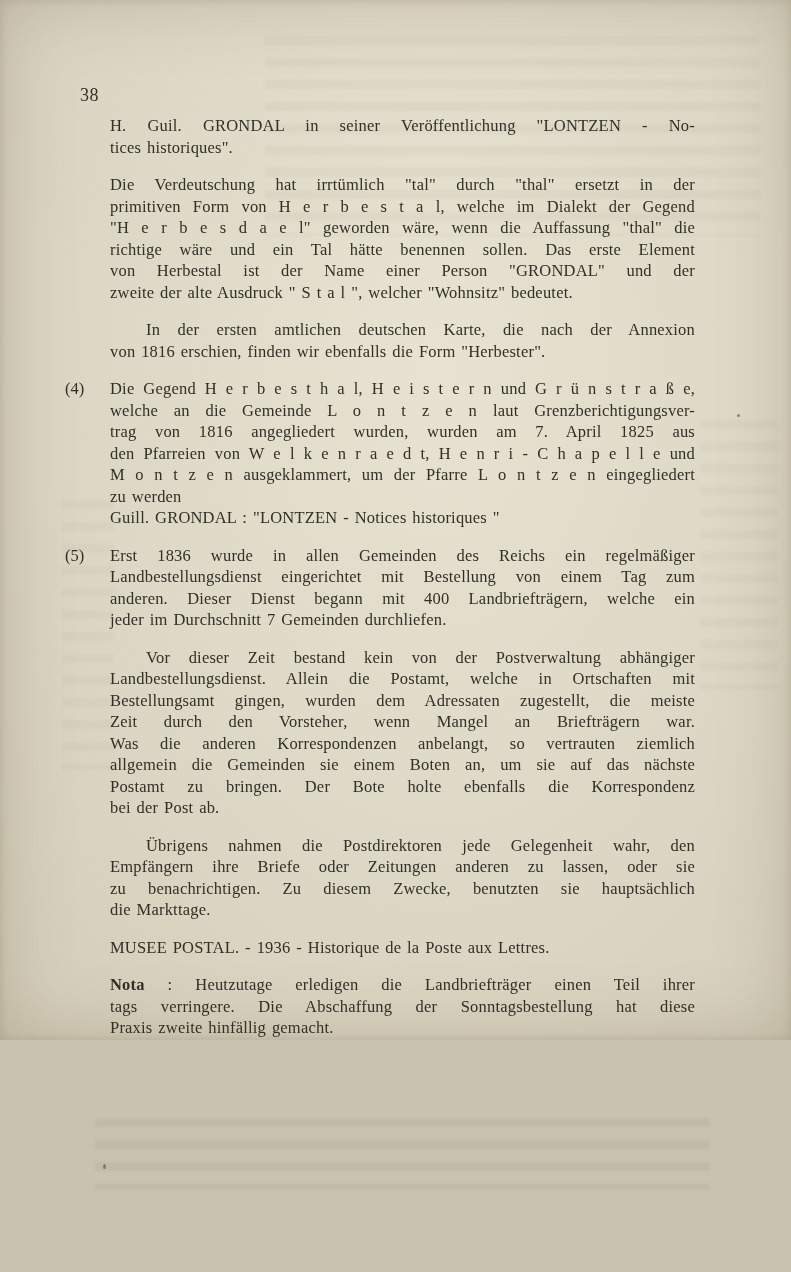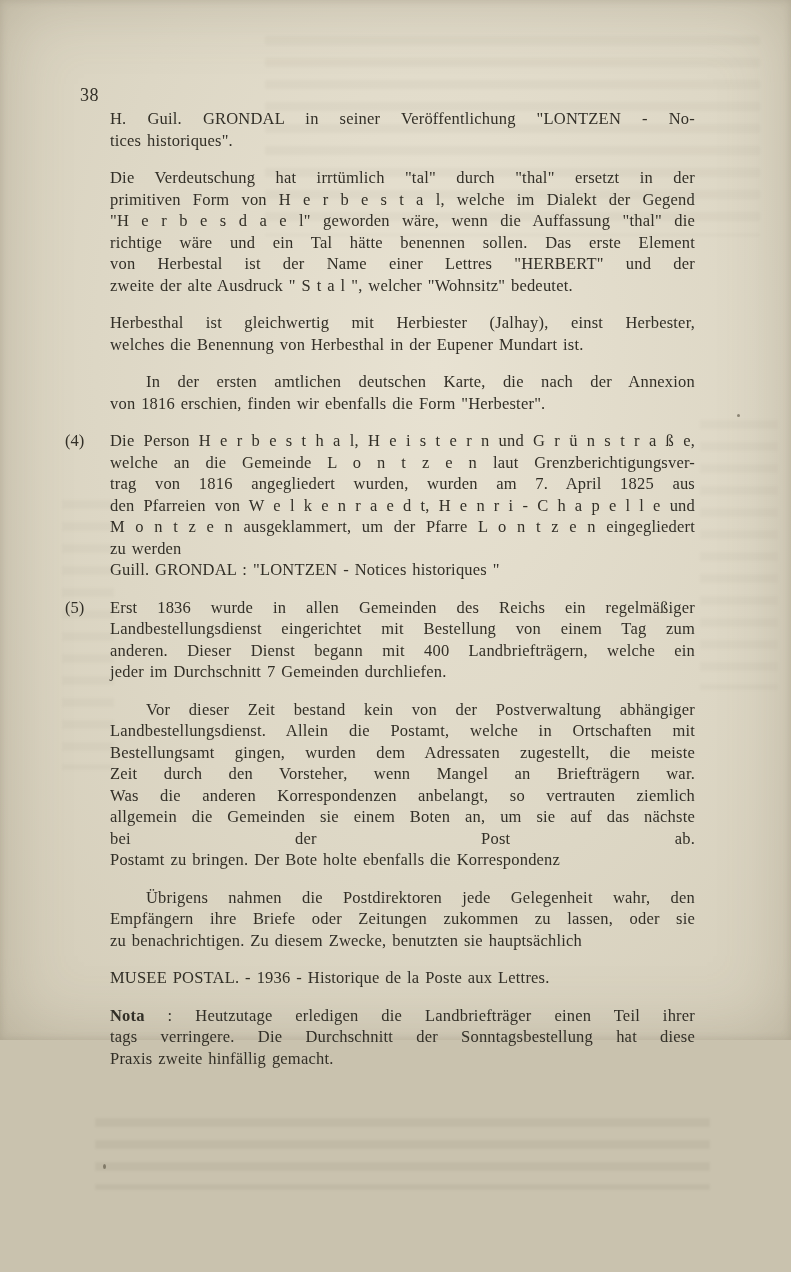--- a/index.html
+++ b/index.html
@@ -22,21 +22,21 @@
   }
   .page-number{
     position:absolute;left:80px;top:84px;
     font-size:18px;line-height:22px;color:var(--ink);
     letter-spacing:.5px;
   }
   .text-column{
     position:absolute;left:110px;top:108px;width:585px;color:var(--ink);
   }
   .block{position:relative;margin-top:16px;}
-  .block:first-child{margin-top:0;}
+  .block:first-child{margin-top:7px;}
   .line{
     font-size:16.5px;line-height:21.5px;letter-spacing:.2px;word-spacing:1.5px;
     text-align:justify;text-align-last:justify;
     text-rendering:optimizeLegibility;
   }
   .block .line:last-child,.line.plain{text-align-last:left;}
   .indent .line:first-child{text-indent:36px;}
   .marker{
     position:absolute;left:-45px;top:0;
     font-size:16.5px;line-height:21.5px;color:var(--ink);
@@ -77,34 +77,30 @@
   <div class="text-column">
       <div class="block">
         <div class="line">H. Guil. GRONDAL in seiner Veröffentlichung "LONTZEN - No-</div>
         <div class="line">tices historiques".</div>
       </div>
       <div class="block">
         <div class="line">Die Verdeutschung hat irrtümlich "tal" durch "thal" ersetzt in der</div>
         <div class="line">primitiven Form von H e r b e s t a l, welche im Dialekt der Gegend</div>
         <div class="line">"H e r b e s d a e l" geworden wäre, wenn die Auffassung "thal" die</div>
         <div class="line">richtige wäre und ein Tal hätte benennen sollen. Das erste Element</div>
-        <div class="line">von Herbestal ist der Name einer Lettres "HERBERT" und der</div>
+        <div class="line">von Herbestal ist der Name einer Person "GRONDAL" und der</div>
         <div class="line">zweite der alte Ausdruck " S t a l ", welcher "Wohnsitz" bedeutet.</div>
-      </div>
-      <div class="block">
-        <div class="line">Herbesthal ist gleichwertig mit Herbiester (Jalhay), einst Herbester,</div>
-        <div class="line">welches die Benennung von Herbesthal in der Eupener Mundart ist.</div>
       </div>
       <div class="block indent">
         <div class="line">In der ersten amtlichen deutschen Karte, die nach der Annexion</div>
         <div class="line">von 1816 erschien, finden wir ebenfalls die Form "Herbester".</div>
       </div>
       <div class="block">
         <span class="marker">(4)</span>
-        <div class="line">Die Person H e r b e s t h a l, H e i s t e r n und G r ü n s t r a ß e,</div>
+        <div class="line">Die Gegend H e r b e s t h a l, H e i s t e r n und G r ü n s t r a ß e,</div>
         <div class="line">welche an die Gemeinde L o n t z e n laut Grenzberichtigungsver-</div>
         <div class="line">trag von 1816 angegliedert wurden, wurden am 7. April 1825 aus</div>
         <div class="line">den Pfarreien von W e l k e n r a e d t, H e n r i - C h a p e l l e und</div>
         <div class="line">M o n t z e n ausgeklammert, um der Pfarre L o n t z e n eingegliedert</div>
         <div class="line plain">zu werden</div>
         <div class="line plain">Guill. GRONDAL : "LONTZEN - Notices historiques "</div>
       </div>
       <div class="block">
         <span class="marker">(5)</span>
         <div class="line">Erst 1836 wurde in allen Gemeinden des Reichs ein regelmäßiger</div>
@@ -112,30 +108,31 @@
         <div class="line">anderen. Dieser Dienst begann mit 400 Landbriefträgern, welche ein</div>
         <div class="line">jeder im Durchschnitt 7 Gemeinden durchliefen.</div>
       </div>
       <div class="block indent">
         <div class="line">Vor dieser Zeit bestand kein von der Postverwaltung abhängiger</div>
         <div class="line">Landbestellungsdienst. Allein die Postamt, welche in Ortschaften mit</div>
         <div class="line">Bestellungsamt gingen, wurden dem Adressaten zugestellt, die meiste</div>
         <div class="line">Zeit durch den Vorsteher, wenn Mangel an Briefträgern war.</div>
         <div class="line">Was die anderen Korrespondenzen anbelangt, so vertrauten ziemlich</div>
         <div class="line">allgemein die Gemeinden sie einem Boten an, um sie auf das nächste</div>
+        <div class="line">Postamt zu bringen. Der Bote holte ebenfalls die Korrespondenz</div>
         <div class="line">bei der Post ab.</div>
-        <div class="line">Postamt zu bringen. Der Bote holte ebenfalls die Korrespondenz</div>
       </div>
       <div class="block indent">
         <div class="line">Übrigens nahmen die Postdirektoren jede Gelegenheit wahr, den</div>
-        <div class="line">Empfängern ihre Briefe oder Zeitungen zukommen zu lassen, oder sie</div>
+        <div class="line">Empfängern ihre Briefe oder Zeitungen anderen zu lassen, oder sie</div>
         <div class="line">zu benachrichtigen. Zu diesem Zwecke, benutzten sie hauptsächlich</div>
+        <div class="line">die Markttage.</div>
       </div>
       <div class="block">
         <div class="line">MUSEE POSTAL. - 1936 - Historique de la Poste aux Lettres.</div>
       </div>
       <div class="block">
         <div class="line"><b>Nota</b> : Heutzutage erledigen die Landbriefträger einen Teil ihrer</div>
-        <div class="line">tags verringere. Die Durchschnitt der Sonntagsbestellung hat diese</div>
+        <div class="line">tags verringere. Die Abschaffung der Sonntagsbestellung hat diese</div>
         <div class="line">Praxis zweite hinfällig gemacht.</div>
       </div>
     </div>
 </div>
 
 </body></html>

